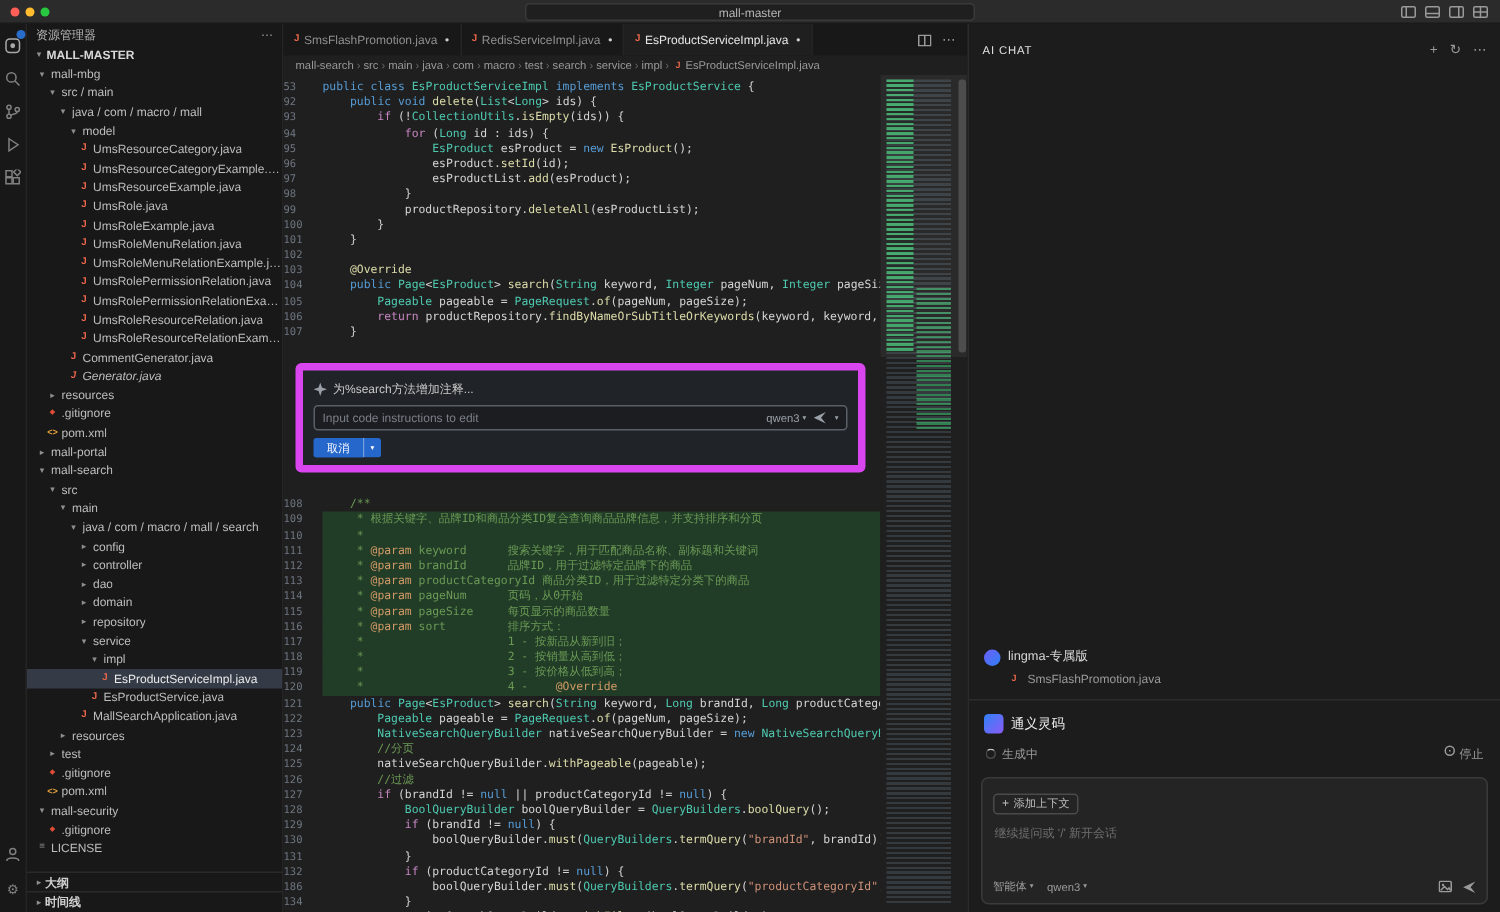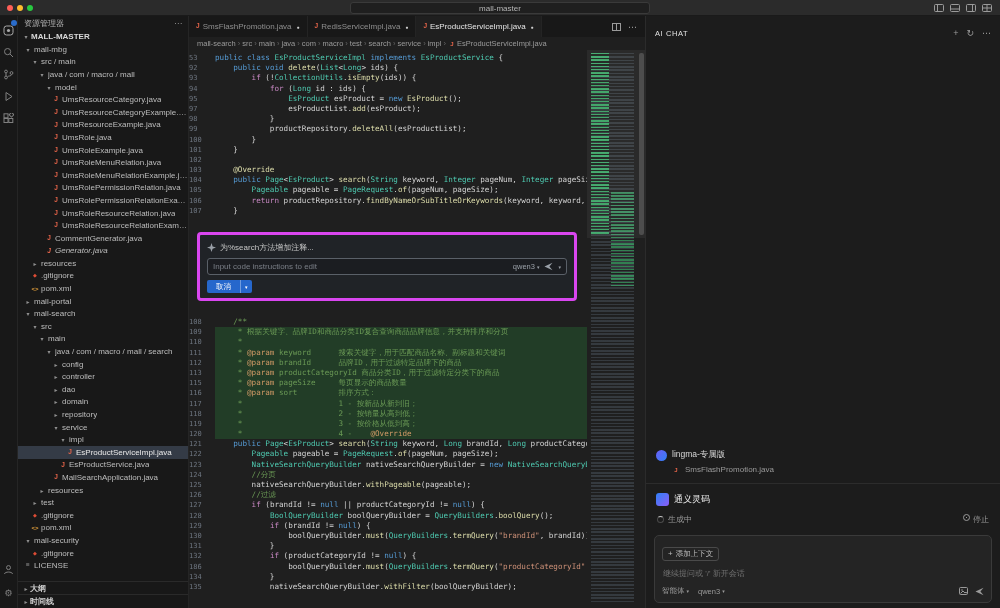--- a/index.html
+++ b/index.html
@@ -57,21 +57,21 @@
 .code-scroll{position:absolute;left:0;top:0;right:58px;bottom:0;overflow:hidden;font-family:"DejaVu Sans Mono","DejaVu Sans",monospace;font-size:7.6px;padding-top:3px}
 .code-line{display:flex;height:10.2px;line-height:10.2px;white-space:pre}
 .code-line .ln{flex:0 0 26px;width:26px;text-align:left;padding-right:8px;color:#6e7681;font-size:7px}
 .code-line .lc{flex:1;color:#d4d4d4;overflow:hidden}
 .code-line.hl .lc{background:rgba(46,160,67,.24)}
 .tok-c{color:#6a9955}.tok-a2{color:#d19a66}
 .tok-s{color:#ce9178}.tok-a{color:#dcdcaa}
 .tok-k1{color:#569cd6}.tok-k2{color:#c586c0}
 .tok-f{color:#dcdcaa}.tok-t{color:#4ec9b0}
 
-.inline-chat{margin:16px 10px 16px 8px;background:#202327;border:3px solid #d946ef;border-radius:4px;padding:5px 7px;font-family:"Liberation Sans","DejaVu Sans",sans-serif}
+.inline-chat{margin:16px 10px 16px 8px;background:#202327;border:5px solid #d946ef;border-radius:4px;padding:5px 7px;font-family:"Liberation Sans","DejaVu Sans",sans-serif}
 .ic-title{display:flex;align-items:center;gap:4px;font-size:8px;color:#c7c7c7;height:14px}
 .ic-input{height:17px;border:1px solid #5a6068;background:#1b1d21;border-radius:3px;display:flex;align-items:center;padding:0 5px;gap:5px;margin-top:4px}
 .ic-ph{font-size:8px;color:#7a7f87;flex:1}
 .ic-model{font-size:7.5px;color:#9aa0a8;display:flex;gap:2px;align-items:center;cursor:pointer}
 .ic-actions{margin-top:5px;display:flex;align-items:center;height:13px}
 .btn-cancel{background:#2667cc;color:#fff;font-size:7.5px;border:none;border-radius:2px 0 0 2px;padding:2px 9px;cursor:pointer;height:13px}
 .btn-cancel-chev{background:#2667cc;border-left:1px solid rgba(255,255,255,.35);border-radius:0 2px 2px 0;color:#fff;font-size:5px;padding:0 4px;height:13px;display:flex;align-items:center;cursor:pointer}
 .vchev{font-size:5px;color:inherit}
 
 .minimap{position:absolute;right:0;top:0;bottom:0;width:58px;background:#1f1f1f;cursor:pointer}
@@ -96,21 +96,21 @@
 .brand-logo{width:13px;height:13px;border-radius:3px;background:linear-gradient(135deg,#2f81f7,#8b5cf6);flex:0 0 13px}
 .brand-name{font-size:9px;color:#ebebeb}
 .status-row{display:flex;align-items:center;padding:5px 11px;font-size:8px;color:#9a9a9a;gap:4px}
 .spinner{width:7px;height:7px;border:1px solid #4a4a4a;border-top-color:#c5c5c5;border-radius:50%;flex:0 0 7px}
 .stop{margin-left:auto;display:flex;align-items:flex-start;gap:3px;cursor:pointer}
 .stop-ic{width:7px;height:7px;border:1px solid #9a9a9a;border-radius:50%;position:relative;flex:0 0 7px}
 .stop-ic::after{content:"";position:absolute;inset:2px;background:#9a9a9a}
 .composer{margin:5px 8px 5px 8px;background:#242424;border:1px solid #3a3a3a;border-radius:5px;padding:6px 7px}
 .chip{display:inline-flex;align-items:center;gap:3px;border:1px solid #4a4a4a;border-radius:3px;padding:1px 5px;font-size:7.5px;color:#bdbdbd;cursor:pointer}
 .chip .plus{font-size:8px;line-height:1}
-.composer-ph{font-size:8px;color:#6f6f6f;margin:7px 1px 7px;cursor:text}
+.composer-ph{font-size:8px;color:#6f6f6f;margin:7px 1px 25px;cursor:text}
 .composer-foot{display:flex;align-items:center;gap:9px;font-size:7.5px;color:#9a9a9a}
 .foot-item{display:flex;align-items:center;gap:2px;cursor:pointer}
 .foot-right{margin-left:auto;display:flex;gap:7px;align-items:center}
 .foot-right svg{display:block}
 </style>
 </head>
 <body>
 
 <div class="window">
 
@@ -435,20 +435,21 @@
           <span class="bc-item">EsProductServiceImpl.java</span>
         </div>
       <div class="code-area">
         <div class="code-scroll">
           <div>
               <div class="code-line"><span class="ln">53</span><span class="lc"><span class="tok-k1">public</span> <span class="tok-k1">class</span> <span class="tok-t">EsProductServiceImpl</span> <span class="tok-k1">implements</span> <span class="tok-t">EsProductService</span> {</span></div>
               <div class="code-line"><span class="ln">92</span><span class="lc">    <span class="tok-k1">public</span> <span class="tok-k1">void</span> <span class="tok-f">delete</span>(<span class="tok-t">List</span>&lt;<span class="tok-t">Long</span>&gt; ids) {</span></div>
               <div class="code-line"><span class="ln">93</span><span class="lc">        <span class="tok-k2">if</span> (!<span class="tok-t">CollectionUtils</span>.<span class="tok-f">isEmpty</span>(ids)) {</span></div>
               <div class="code-line"><span class="ln">94</span><span class="lc">            <span class="tok-k2">for</span> (<span class="tok-t">Long</span> id : ids) {</span></div>
               <div class="code-line"><span class="ln">95</span><span class="lc">                <span class="tok-t">EsProduct</span> esProduct = <span class="tok-k1">new</span> <span class="tok-f">EsProduct</span>();</span></div>
+              <div class="code-line"><span class="ln">96</span><span class="lc">                esProduct.<span class="tok-f">setId</span>(id);</span></div>
               <div class="code-line"><span class="ln">97</span><span class="lc">                esProductList.<span class="tok-f">add</span>(esProduct);</span></div>
               <div class="code-line"><span class="ln">98</span><span class="lc">            }</span></div>
               <div class="code-line"><span class="ln">99</span><span class="lc">            productRepository.<span class="tok-f">deleteAll</span>(esProductList);</span></div>
               <div class="code-line"><span class="ln">100</span><span class="lc">        }</span></div>
               <div class="code-line"><span class="ln">101</span><span class="lc">    }</span></div>
               <div class="code-line"><span class="ln">102</span><span class="lc"></span></div>
               <div class="code-line"><span class="ln">103</span><span class="lc">    <span class="tok-a">@Override</span></span></div>
               <div class="code-line"><span class="ln">104</span><span class="lc">    <span class="tok-k1">public</span> <span class="tok-t">Page</span>&lt;<span class="tok-t">EsProduct</span>&gt; <span class="tok-f">search</span>(<span class="tok-t">String</span> keyword, <span class="tok-t">Integer</span> pageNum, <span class="tok-t">Integer</span> pageSiz</span></div>
               <div class="code-line"><span class="ln">105</span><span class="lc">        <span class="tok-t">Pageable</span> pageable = <span class="tok-t">PageRequest</span>.<span class="tok-f">of</span>(pageNum, pageSize);</span></div>
               <div class="code-line"><span class="ln">106</span><span class="lc">        <span class="tok-k2">return</span> productRepository.<span class="tok-f">findByNameOrSubTitleOrKeywords</span>(keyword, keyword,</span></div>
@@ -481,20 +482,21 @@
             </div>
           </div>
 
           <div>
               <div class="code-line"><span class="ln">108</span><span class="lc"><span class="tok-c">    /**</span></span></div>
               <div class="code-line hl"><span class="ln">109</span><span class="lc"><span class="tok-c">     * 根据关键字、品牌ID和商品分类ID复合查询商品品牌信息，并支持排序和分页</span></span></div>
               <div class="code-line hl"><span class="ln">110</span><span class="lc"><span class="tok-c">     *</span></span></div>
               <div class="code-line hl"><span class="ln">111</span><span class="lc"><span class="tok-c">     * <span class="tok-a2">@param</span> keyword      搜索关键字，用于匹配商品名称、副标题和关键词</span></span></div>
               <div class="code-line hl"><span class="ln">112</span><span class="lc"><span class="tok-c">     * <span class="tok-a2">@param</span> brandId      品牌ID，用于过滤特定品牌下的商品</span></span></div>
               <div class="code-line hl"><span class="ln">113</span><span class="lc"><span class="tok-c">     * <span class="tok-a2">@param</span> productCategoryId 商品分类ID，用于过滤特定分类下的商品</span></span></div>
+              <div class="code-line hl"><span class="ln">114</span><span class="lc"><span class="tok-c">     * <span class="tok-a2">@param</span> pageNum      页码，从0开始</span></span></div>
               <div class="code-line hl"><span class="ln">115</span><span class="lc"><span class="tok-c">     * <span class="tok-a2">@param</span> pageSize     每页显示的商品数量</span></span></div>
               <div class="code-line hl"><span class="ln">116</span><span class="lc"><span class="tok-c">     * <span class="tok-a2">@param</span> sort         排序方式：</span></span></div>
               <div class="code-line hl"><span class="ln">117</span><span class="lc"><span class="tok-c">     *                     1 - 按新品从新到旧；</span></span></div>
               <div class="code-line hl"><span class="ln">118</span><span class="lc"><span class="tok-c">     *                     2 - 按销量从高到低；</span></span></div>
               <div class="code-line hl"><span class="ln">119</span><span class="lc"><span class="tok-c">     *                     3 - 按价格从低到高；</span></span></div>
               <div class="code-line hl"><span class="ln">120</span><span class="lc"><span class="tok-c">     *                     4 -    <span class="tok-a2">@Override</span></span></span></div>
               <div class="code-line"><span class="ln">121</span><span class="lc">    <span class="tok-k1">public</span> <span class="tok-t">Page</span>&lt;<span class="tok-t">EsProduct</span>&gt; <span class="tok-f">search</span>(<span class="tok-t">String</span> keyword, <span class="tok-t">Long</span> brandId, <span class="tok-t">Long</span> productCatego</span></div>
               <div class="code-line"><span class="ln">122</span><span class="lc">        <span class="tok-t">Pageable</span> pageable = <span class="tok-t">PageRequest</span>.<span class="tok-f">of</span>(pageNum, pageSize);</span></div>
               <div class="code-line"><span class="ln">123</span><span class="lc">        <span class="tok-t">NativeSearchQueryBuilder</span> nativeSearchQueryBuilder = <span class="tok-k1">new</span> <span class="tok-t">NativeSearchQueryB</span></span></div>
               <div class="code-line"><span class="ln">124</span><span class="lc"><span class="tok-c">        //分页</span></span></div>

